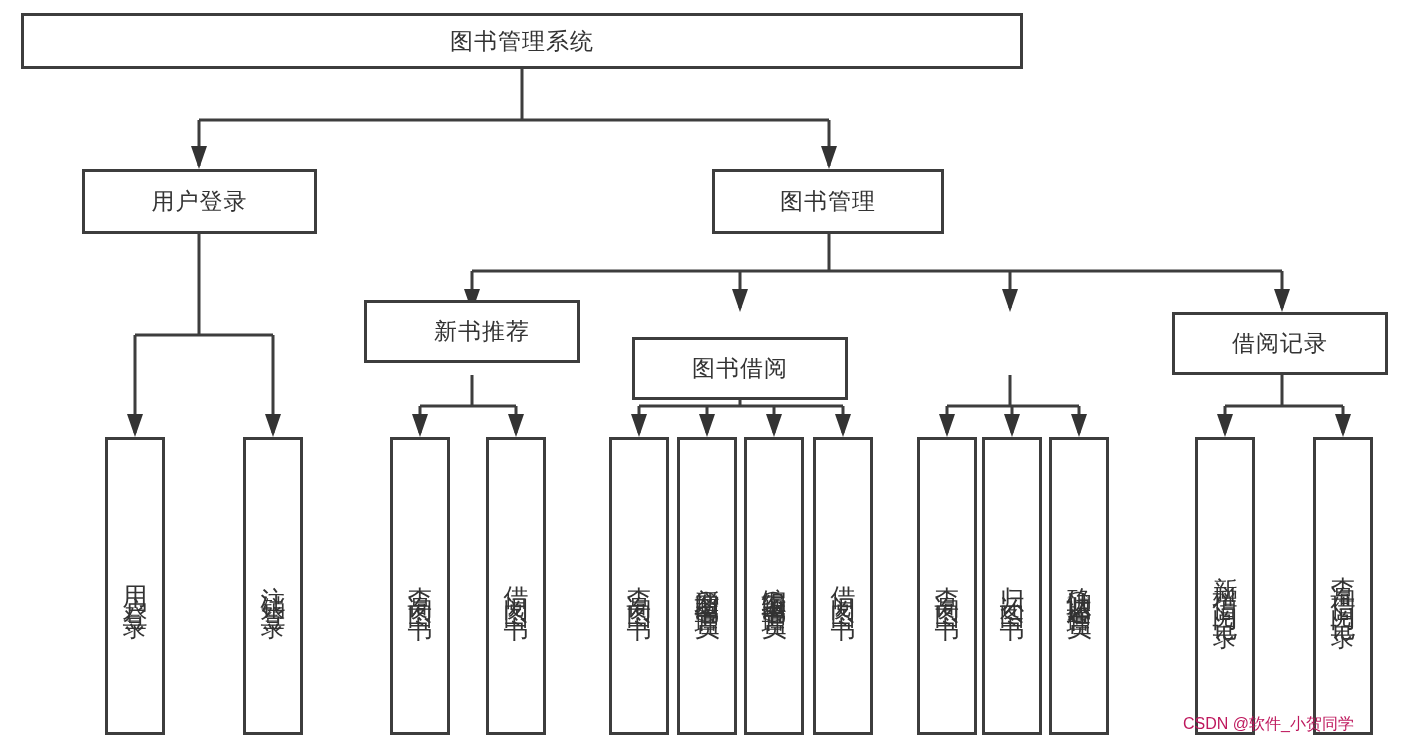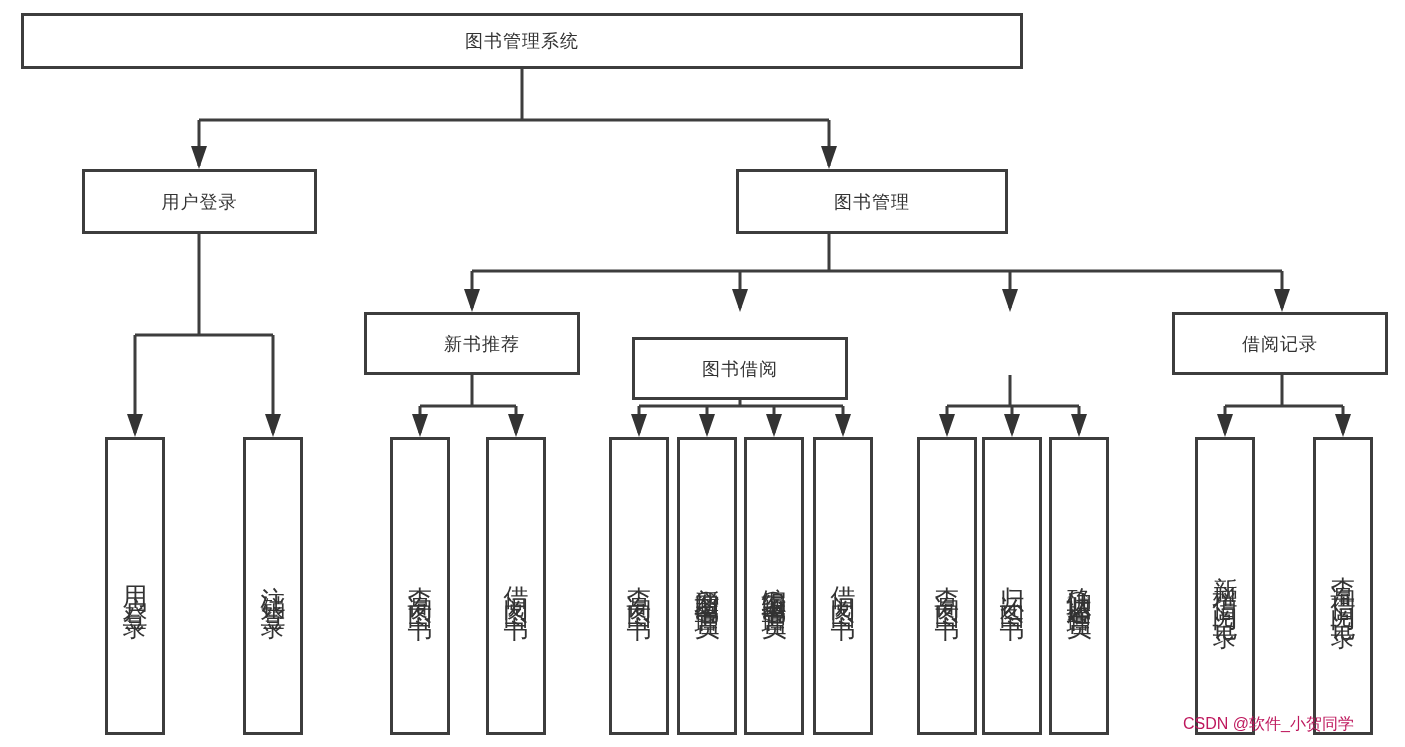--- a/index.html
+++ b/index.html
@@ -18,21 +18,21 @@
     pointer-events: none;
   }
   .hnode {
     position: absolute;
     box-sizing: border-box;
     border: 3px solid #3d3d3d;
     background: #ffffff;
     display: flex;
     align-items: center;
     justify-content: center;
-    font-size: 18px;
+    font-size: 23px;
     color: #333333;
     letter-spacing: 1px;
     white-space: nowrap;
   }
   .leaf {
     position: absolute;
     box-sizing: border-box;
     border: 3px solid #3d3d3d;
     background: #ffffff;
     width: 60px;
@@ -102,23 +102,23 @@
       <polygon points="1004,414 1020,414 1012,437"></polygon>
       <polygon points="1071,414 1087,414 1079,437"></polygon>
       <polygon points="1217,414 1233,414 1225,437"></polygon>
       <polygon points="1335,414 1351,414 1343,437"></polygon>
     </g>
   </svg>
 
   <div class="hnode" style="left:21px; top:13px; width:1002px; height:56px;">图书管理系统</div>
 
   <div class="hnode" style="left:82px; top:169px; width:235px; height:65px;">用户登录</div>
-  <div class="hnode" style="left:736px; top:169px; width:272px; height:65px;">图书管理</div>
+  <div class="hnode" style="left:712px; top:169px; width:232px; height:65px;">图书管理</div>
 
-  <div class="hnode" style="left:364px; top:312px; width:216px; height:63px;padding-left:20px;">新书推荐</div>
+  <div class="hnode" style="left:364px; top:300px; width:216px; height:63px;padding-left:20px;">新书推荐</div>
   <div class="hnode" style="left:632px; top:312px; width:216px; height:63px;margin-top:25px;">图书借阅</div>
   <div class="hnode" style="left:1172px; top:312px; width:216px; height:63px;">借阅记录</div>
 
   <div class="leaf" style="left:105px;">
     <span>用户登录</span>
   </div>
   <div class="leaf" style="left:243px;">
     <span>注销登录</span>
   </div>
 

